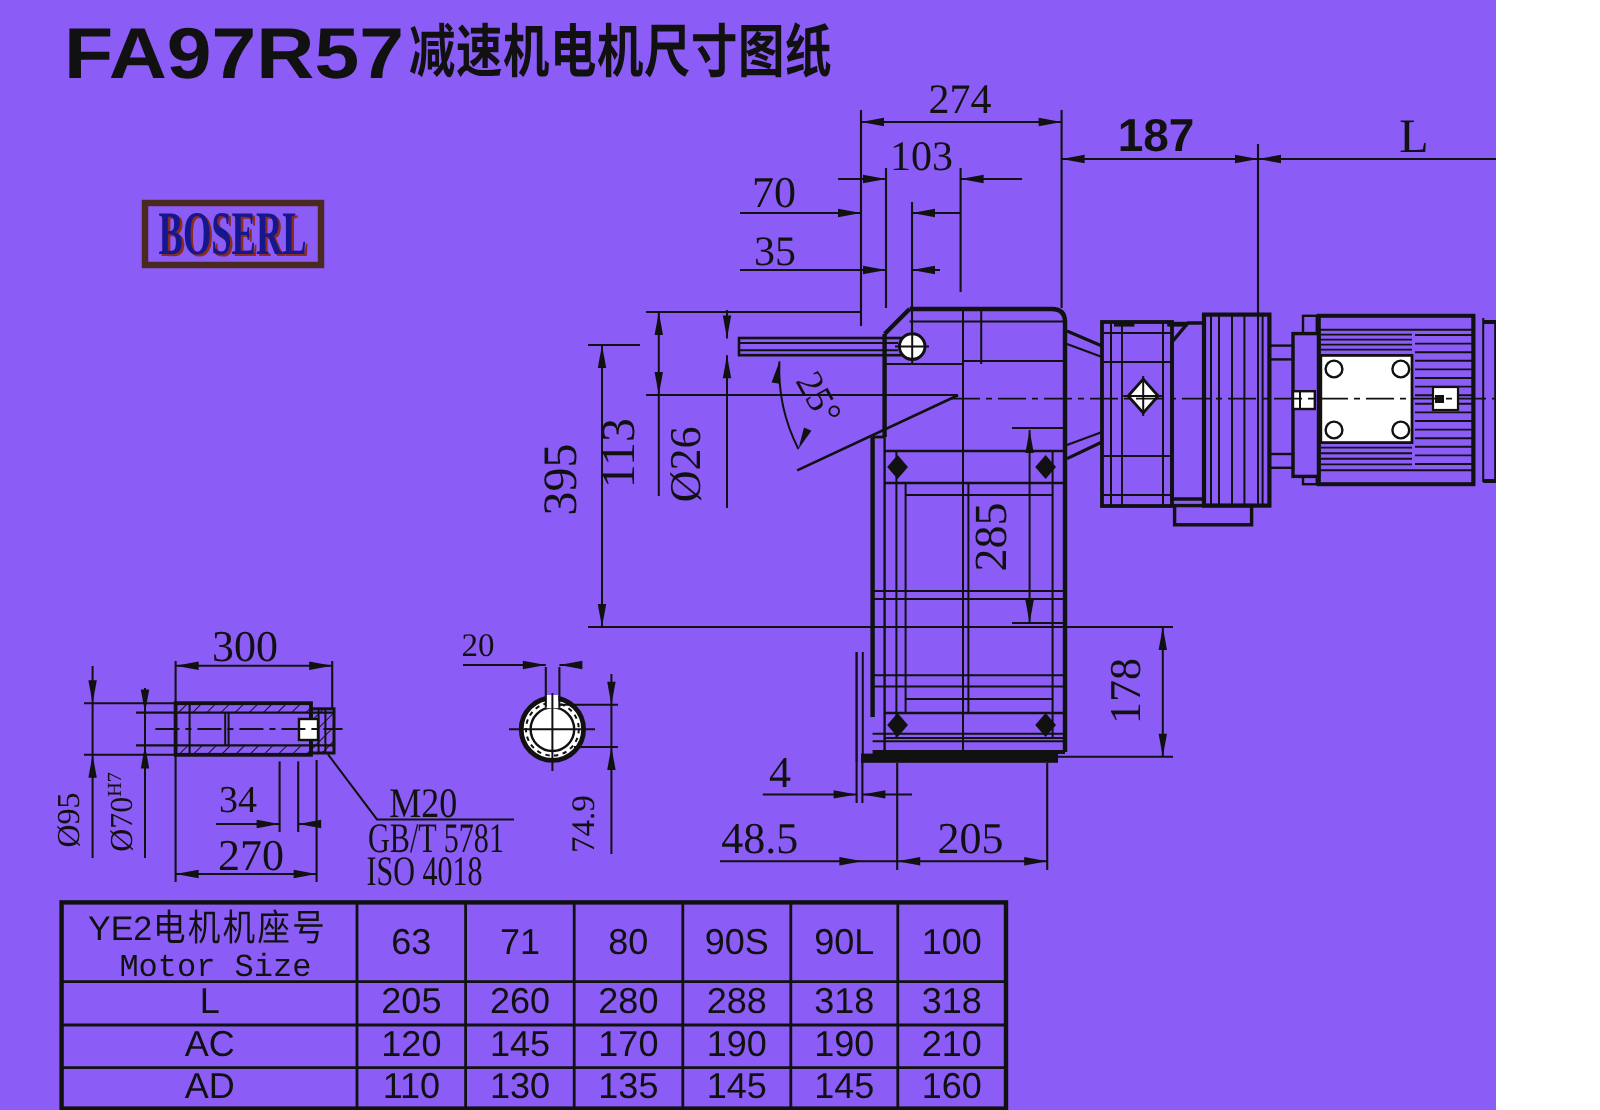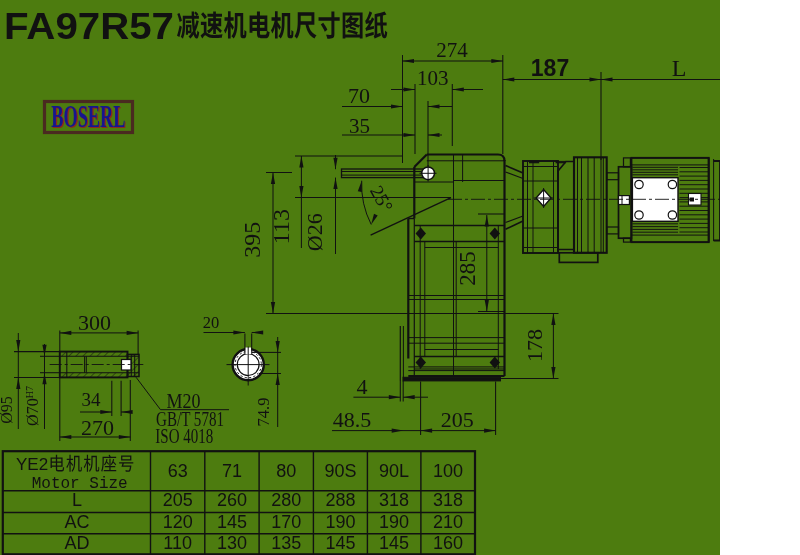--- a/index.html
+++ b/index.html
@@ -1,14 +1,14 @@
 <!DOCTYPE html>
 <html><head><meta charset="utf-8"><style>
 html,body{margin:0;padding:0;background:#fff;}
-#page{position:relative;width:720px;height:555px;background:#4d7c0f;overflow:hidden;}
+#page{position:relative;width:720px;height:555px;background:#8b5cf6;overflow:hidden;padding-left:28px;}
 </style></head><body>
 <div id="page">
 <svg width="800" height="555" viewBox="0 0 800 555">
 <text x="4.0" y="39.0" font-family="Liberation Sans" font-size="36" font-weight="bold" fill="#111" text-anchor="start" textLength="170" lengthAdjust="spacingAndGlyphs">FA97R57</text>
 <path transform="translate(176.5,36.0) scale(0.02320,0.02900)" d="M402.0 -534.0V-447.0H637.0V-534.0ZM34.0 -758.0C76.0 -669.0 119.0 -552.0 134.0 -480.0L236.0 -524.0C218.0 -595.0 171.0 -708.0 127.0 -794.0ZM22.0 -8.0 127.0 33.0C163.0 -70.0 201.0 -201.0 231.0 -321.0L137.0 -366.0C104.0 -237.0 57.0 -96.0 22.0 -8.0ZM651.0 -848.0 656.0 -696.0H270.0V-417.0C270.0 -283.0 263.0 -98.0 186.0 31.0C211.0 42.0 258.0 73.0 277.0 92.0C361.0 -49.0 375.0 -267.0 375.0 -417.0V-591.0H661.0C670.0 -429.0 684.0 -287.0 706.0 -176.0C687.0 -149.0 667.0 -123.0 646.0 -99.0V-391.0H406.0V-45.0H495.0V-91.0H639.0C603.0 -51.0 563.0 -16.0 519.0 14.0C542.0 31.0 582.0 69.0 598.0 88.0C649.0 48.0 696.0 1.0 738.0 -52.0C770.0 38.0 812.0 89.0 867.0 90.0C906.0 91.0 955.0 51.0 979.0 -131.0C961.0 -140.0 916.0 -168.0 898.0 -190.0C892.0 -96.0 882.0 -44.0 867.0 -44.0C848.0 -45.0 830.0 -88.0 814.0 -162.0C876.0 -265.0 924.0 -385.0 959.0 -519.0L860.0 -539.0C841.0 -462.0 817.0 -390.0 787.0 -324.0C778.0 -402.0 770.0 -493.0 764.0 -591.0H965.0V-696.0H881.0L944.0 -748.0C920.0 -778.0 871.0 -820.0 830.0 -848.0L762.0 -795.0C799.0 -766.0 843.0 -726.0 866.0 -696.0H759.0L755.0 -848.0ZM495.0 -298.0H567.0V-183.0H495.0Z" fill="#111"></path>
       <path transform="translate(200.0,36.0) scale(0.02320,0.02900)" d="M46.0 -752.0C101.0 -700.0 170.0 -628.0 200.0 -580.0L297.0 -654.0C263.0 -701.0 191.0 -769.0 136.0 -817.0ZM279.0 -491.0H38.0V-380.0H164.0V-114.0C120.0 -94.0 71.0 -59.0 25.0 -16.0L98.0 87.0C143.0 31.0 195.0 -28.0 230.0 -28.0C255.0 -28.0 288.0 -1.0 335.0 22.0C410.0 60.0 497.0 71.0 617.0 71.0C715.0 71.0 875.0 65.0 941.0 60.0C943.0 28.0 960.0 -26.0 973.0 -57.0C876.0 -43.0 723.0 -35.0 621.0 -35.0C515.0 -35.0 422.0 -42.0 355.0 -75.0C322.0 -91.0 299.0 -106.0 279.0 -117.0ZM459.0 -516.0H569.0V-430.0H459.0ZM685.0 -516.0H798.0V-430.0H685.0ZM569.0 -848.0V-763.0H321.0V-663.0H569.0V-608.0H349.0V-339.0H517.0C463.0 -273.0 379.0 -211.0 296.0 -179.0C321.0 -157.0 355.0 -115.0 372.0 -88.0C444.0 -124.0 514.0 -184.0 569.0 -253.0V-71.0H685.0V-248.0C759.0 -200.0 832.0 -145.0 872.0 -103.0L945.0 -185.0C897.0 -231.0 807.0 -291.0 724.0 -339.0H914.0V-608.0H685.0V-663.0H947.0V-763.0H685.0V-848.0Z" fill="#111"></path>
       <path transform="translate(223.5,36.0) scale(0.02320,0.02900)" d="M488.0 -792.0V-468.0C488.0 -317.0 476.0 -121.0 343.0 11.0C370.0 26.0 417.0 66.0 436.0 88.0C581.0 -57.0 604.0 -298.0 604.0 -468.0V-679.0H729.0V-78.0C729.0 8.0 737.0 32.0 756.0 52.0C773.0 70.0 802.0 79.0 826.0 79.0C842.0 79.0 865.0 79.0 882.0 79.0C905.0 79.0 928.0 74.0 944.0 61.0C961.0 48.0 971.0 29.0 977.0 -1.0C983.0 -30.0 987.0 -101.0 988.0 -155.0C959.0 -165.0 925.0 -184.0 902.0 -203.0C902.0 -143.0 900.0 -95.0 899.0 -73.0C897.0 -51.0 896.0 -42.0 892.0 -37.0C889.0 -33.0 884.0 -31.0 879.0 -31.0C874.0 -31.0 867.0 -31.0 862.0 -31.0C858.0 -31.0 854.0 -33.0 851.0 -37.0C848.0 -41.0 848.0 -55.0 848.0 -82.0V-792.0ZM193.0 -850.0V-643.0H45.0V-530.0H178.0C146.0 -409.0 86.0 -275.0 20.0 -195.0C39.0 -165.0 66.0 -116.0 77.0 -83.0C121.0 -139.0 161.0 -221.0 193.0 -311.0V89.0H308.0V-330.0C337.0 -285.0 366.0 -237.0 382.0 -205.0L450.0 -302.0C430.0 -328.0 342.0 -434.0 308.0 -470.0V-530.0H438.0V-643.0H308.0V-850.0Z" fill="#111"></path>
       <path transform="translate(247.0,36.0) scale(0.02320,0.02900)" d="M429.0 -381.0V-288.0H235.0V-381.0ZM558.0 -381.0H754.0V-288.0H558.0ZM429.0 -491.0H235.0V-588.0H429.0ZM558.0 -491.0V-588.0H754.0V-491.0ZM111.0 -705.0V-112.0H235.0V-170.0H429.0V-117.0C429.0 37.0 468.0 78.0 606.0 78.0C637.0 78.0 765.0 78.0 798.0 78.0C920.0 78.0 957.0 20.0 974.0 -138.0C945.0 -144.0 906.0 -160.0 876.0 -176.0V-705.0H558.0V-844.0H429.0V-705.0ZM854.0 -170.0C846.0 -69.0 834.0 -43.0 785.0 -43.0C759.0 -43.0 647.0 -43.0 620.0 -43.0C565.0 -43.0 558.0 -52.0 558.0 -116.0V-170.0Z" fill="#111"></path>
       <path transform="translate(270.5,36.0) scale(0.02320,0.02900)" d="M488.0 -792.0V-468.0C488.0 -317.0 476.0 -121.0 343.0 11.0C370.0 26.0 417.0 66.0 436.0 88.0C581.0 -57.0 604.0 -298.0 604.0 -468.0V-679.0H729.0V-78.0C729.0 8.0 737.0 32.0 756.0 52.0C773.0 70.0 802.0 79.0 826.0 79.0C842.0 79.0 865.0 79.0 882.0 79.0C905.0 79.0 928.0 74.0 944.0 61.0C961.0 48.0 971.0 29.0 977.0 -1.0C983.0 -30.0 987.0 -101.0 988.0 -155.0C959.0 -165.0 925.0 -184.0 902.0 -203.0C902.0 -143.0 900.0 -95.0 899.0 -73.0C897.0 -51.0 896.0 -42.0 892.0 -37.0C889.0 -33.0 884.0 -31.0 879.0 -31.0C874.0 -31.0 867.0 -31.0 862.0 -31.0C858.0 -31.0 854.0 -33.0 851.0 -37.0C848.0 -41.0 848.0 -55.0 848.0 -82.0V-792.0ZM193.0 -850.0V-643.0H45.0V-530.0H178.0C146.0 -409.0 86.0 -275.0 20.0 -195.0C39.0 -165.0 66.0 -116.0 77.0 -83.0C121.0 -139.0 161.0 -221.0 193.0 -311.0V89.0H308.0V-330.0C337.0 -285.0 366.0 -237.0 382.0 -205.0L450.0 -302.0C430.0 -328.0 342.0 -434.0 308.0 -470.0V-530.0H438.0V-643.0H308.0V-850.0Z" fill="#111"></path>
       <path transform="translate(294.0,36.0) scale(0.02320,0.02900)" d="M161.0 -816.0V-517.0C161.0 -357.0 151.0 -138.0 21.0 9.0C49.0 24.0 103.0 69.0 123.0 94.0C235.0 -33.0 273.0 -226.0 285.0 -390.0H498.0C563.0 -156.0 672.0 6.0 887.0 82.0C905.0 48.0 942.0 -4.0 970.0 -29.0C784.0 -85.0 676.0 -214.0 622.0 -390.0H878.0V-816.0ZM289.0 -699.0H752.0V-507.0H289.0V-517.0Z" fill="#111"></path>

